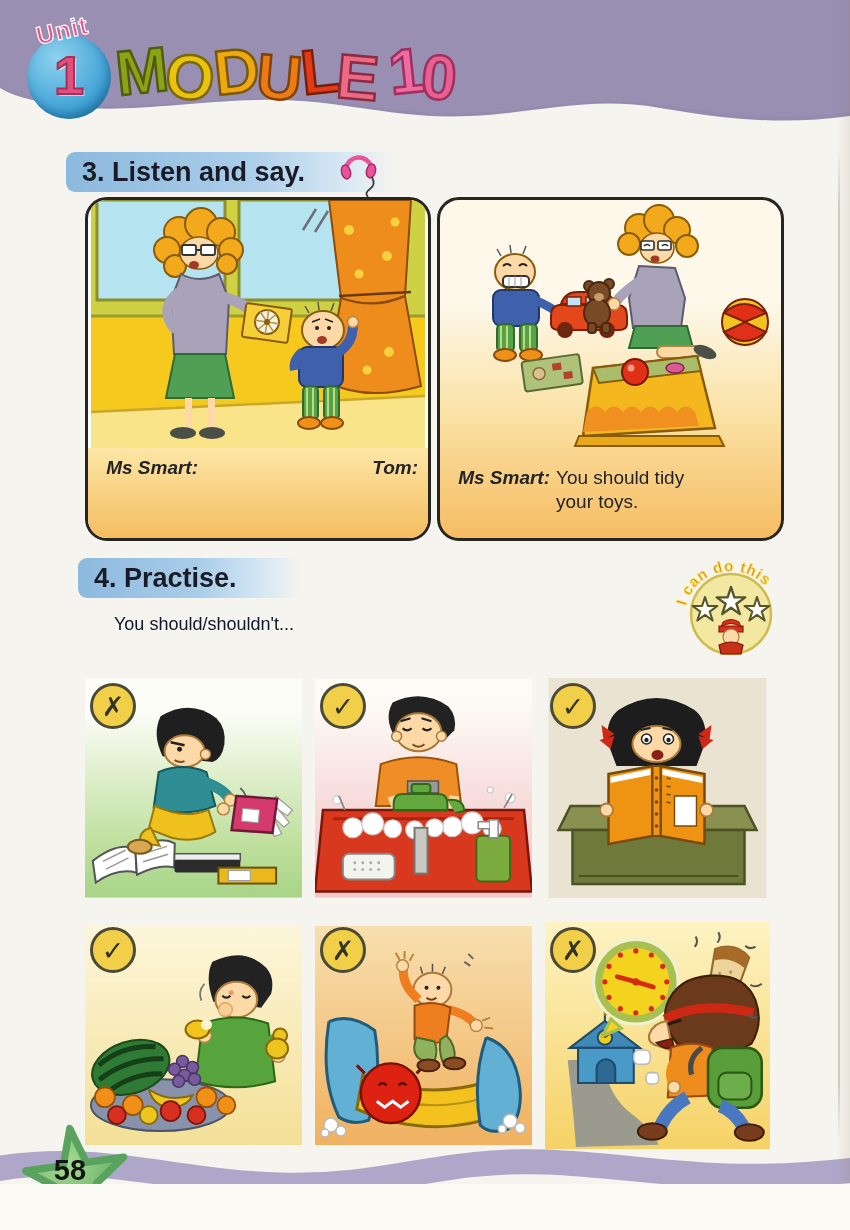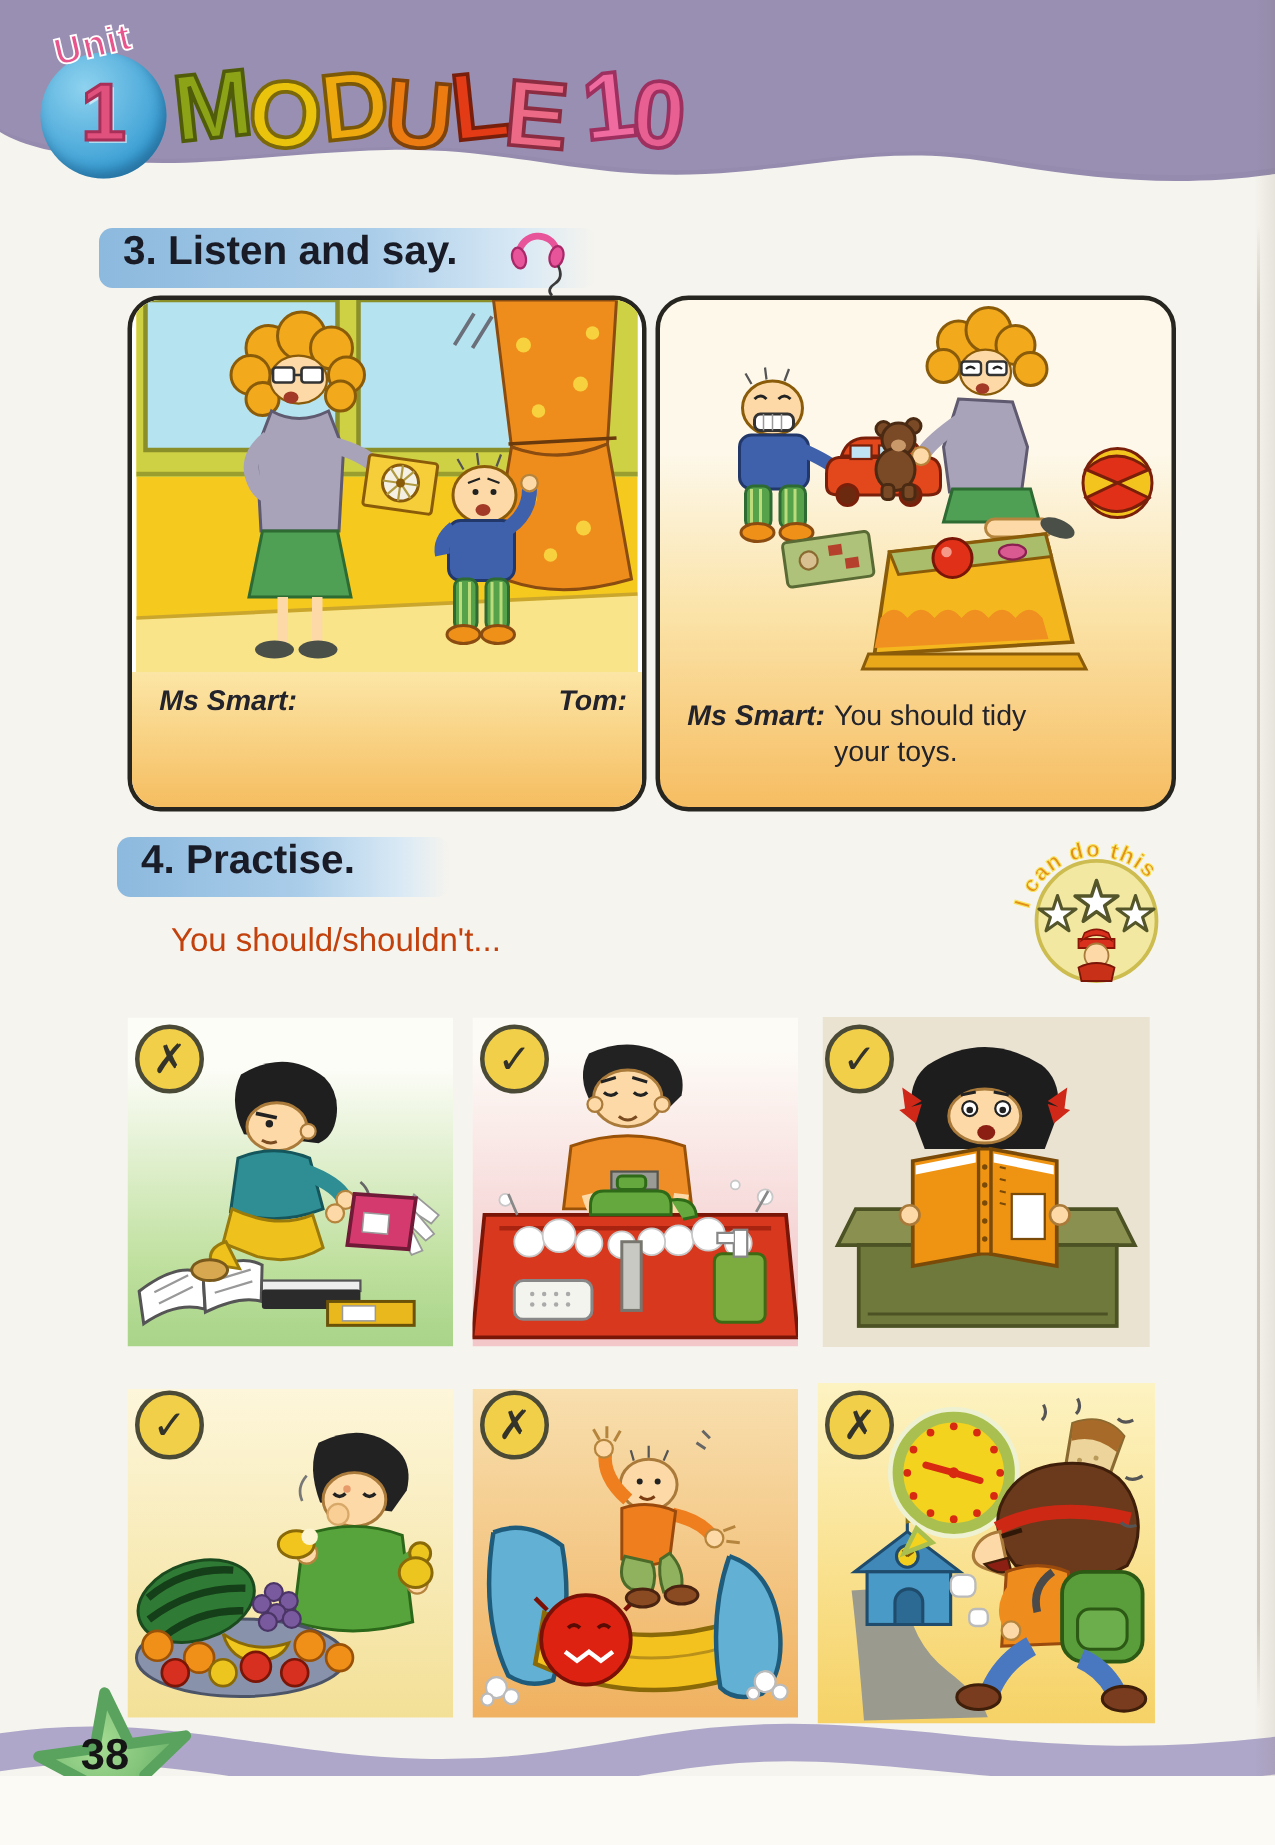--- a/index.html
+++ b/index.html
@@ -30,27 +30,27 @@
   .module-title{left:116px;top:42px;display:flex;align-items:flex-end;}
   .module-title span{
     display:inline-block;font-size:63px;font-weight:800;line-height:1;
     letter-spacing:-2px;
   }
   .module-title span:nth-child(odd){transform:rotate(-6deg) translateY(-2px);}
   .module-title span:nth-child(even){transform:rotate(5deg) translateY(4px);}
 
   
   .band{
-    height:40px;border-radius:9px;display:flex;
+    height:40px;border-radius:9px;display:flex;align-items:center;
     padding:0 16px;font-weight:bold;font-size:27px;color:#191c26;
     background:linear-gradient(90deg,#8cb9de 0%,#aacde9 55%,#d9e9f5 85%,rgba(217,233,245,0) 100%);
   }
   #band-3{left:66px;top:152px;width:300px;}
   #band-4{left:78px;top:558px;width:190px;}
-  .prompt{left:114px;top:614px;font-size:22px;color:#c2410c;}
+  .prompt{left:114px;top:614px;font-size:18px;color:#0f172a;}
 
   
   .panel{
     border:3px solid #27251f;border-radius:22px;overflow:hidden;
     display:flex;flex-direction:column;background:#fff;
   }
   #panel-left{left:85px;top:197px;width:340px;height:338px;}
   #panel-right{left:437px;top:197px;width:341px;height:338px;
     background:linear-gradient(180deg,#fdf8ea 30%,#fbe3a8 62%,#f6bd62 100%);}
   .illus{position:relative;}
@@ -654,17 +654,17 @@
 
 <svg id="page-star" class="abs" viewBox="0 0 130 112">
   <defs>
       <radialGradient id="gStar" cx="0.4" cy="0.35" r="0.8">
     <stop offset="0" stop-color="#a7dd94"></stop>
         <stop offset="1" stop-color="#4f9e55"></stop>
   </radialGradient>
     </defs>
   <polygon points="0,-1 0.224,-0.309 0.951,-0.309 0.363,0.118 0.588,0.809 0,0.382 -0.588,0.809 -0.363,0.118 -0.951,-0.309 -0.224,-0.309" transform="translate(65,58) scale(52) rotate(-8)" fill="url(#gStar)" stroke="#5aa35f" stroke-width="0.14" stroke-linejoin="round"></polygon>
 </svg>
-<div class="abs page-number">38</div>
+<div class="abs page-number">58</div>
 
 <div class="abs page-edge-line"></div>
 <div class="abs page-edge-shade"></div>
 <div class="abs footer-bottom"></div>
 
 </body></html>

